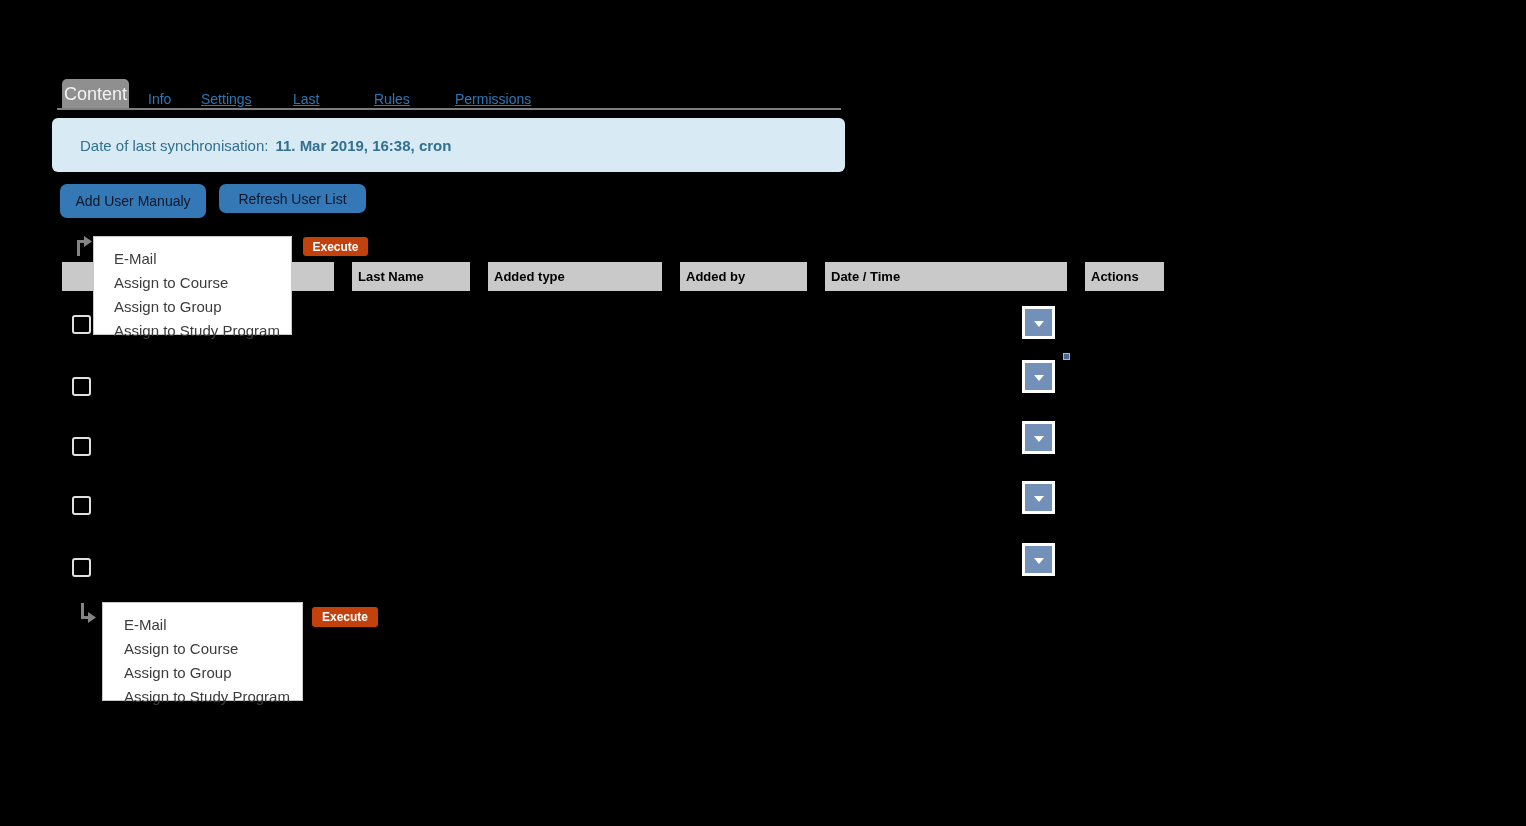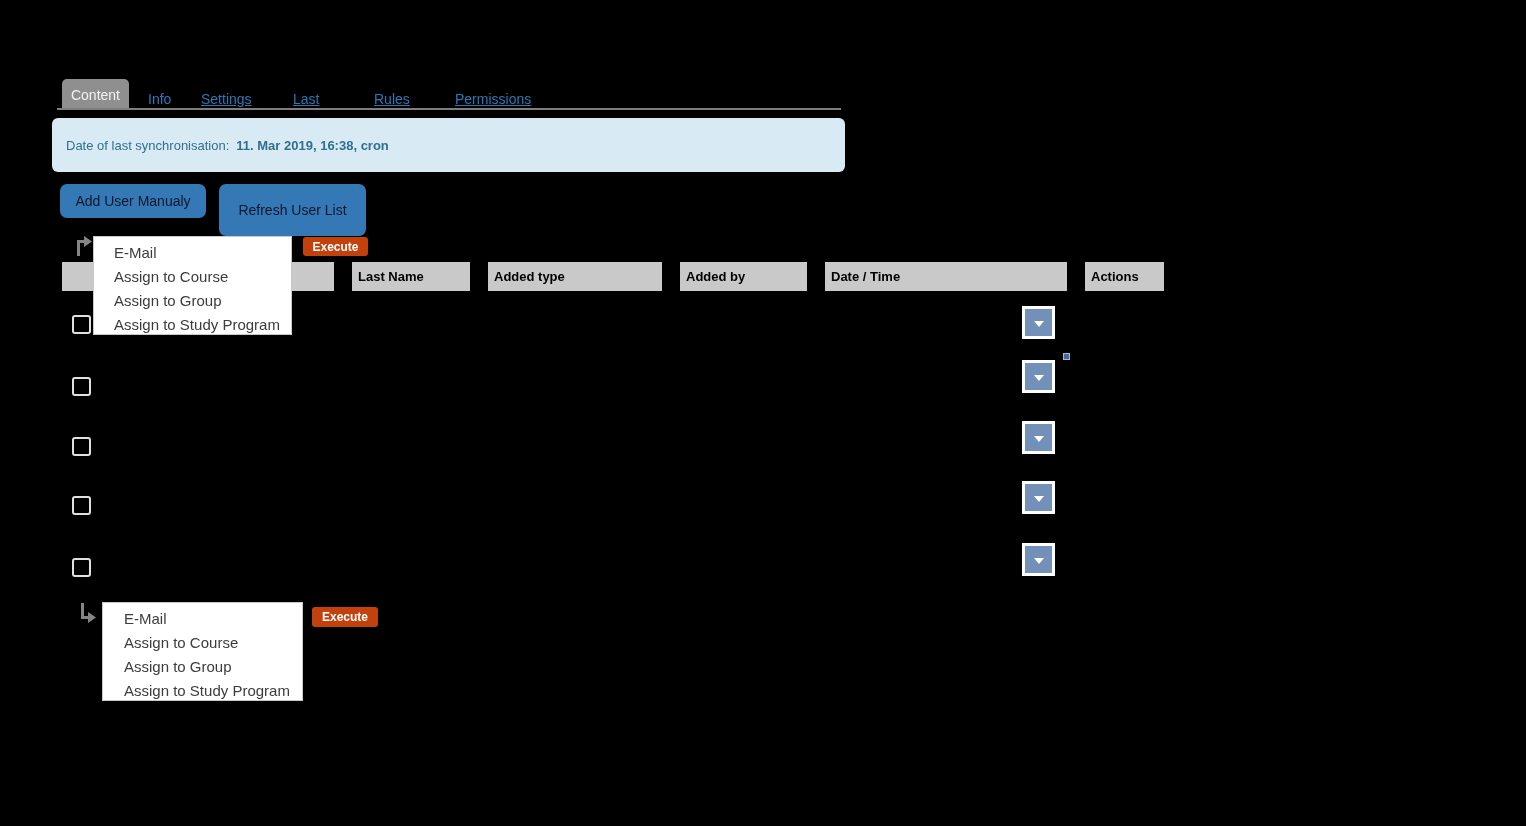--- a/index.html
+++ b/index.html
@@ -5,58 +5,58 @@
   html,body { margin:0; padding:0; background:#000; }
   .screen {
     position:relative; width:1526px; height:826px; background:#000;
     font-family:"Liberation Sans", sans-serif; overflow:hidden;
   }
 
   
   .tab-active {
     position:absolute; left:62px; top:79px; width:67px; height:31px;
     background:#8f8f8f; border-radius:5px 5px 0 0;
-    color:#f2f2f2; font-size:14px;
+    color:#f2f2f2; font-size:18px;
     display:flex; align-items:center; justify-content:center; cursor:pointer;
   }
   .tab-underline { position:absolute; left:57px; top:108px; width:784px; height:2px; background:#7d7d7d; }
   .tab-link { position:absolute; top:91px; color:#2e77b5; font-size:14px; cursor:pointer; }
   #tab-info        { left:148px; }
   #tab-settings    { left:201px; text-decoration:underline; }
   #tab-views       { left:293px; text-decoration:underline; }
   #tab-rules       { left:374px; text-decoration:underline; }
   #tab-permissions { left:455px; text-decoration:underline; }
 
   
   .banner {
     position:absolute; left:52px; top:118px; width:793px; height:54px;
     background:#d8eaf3; border-radius:6px; box-sizing:border-box;
-    display:flex; align-items:center; padding-left:14px;
-    color:#31708f; font-size:13px;
+    display:flex; align-items:center; padding-left:28px;
+    color:#31708f; font-size:15px;
   }
   .banner .val { font-weight:bold; margin-left:7px; }
 
   
   .btn-primary {
     position:absolute; background:#3478b6; color:#0f172a; font-size:14px;
     font-family:inherit; border:none; border-radius:7px; cursor:pointer;
     display:flex; align-items:center; justify-content:center;
   }
   #btn-add     { left:60px;  top:184px; width:146px; height:34px; }
-  #btn-refresh { left:219px; top:184px; width:147px; height:52px;text-align:center; }
+  #btn-refresh { left:219px; top:184px; width:147px; height:29px;text-align:center; }
 
   
   .arrow-icon { position:absolute; width:22px; height:22px; }
   #arrow-top    { left:72px; top:235px; }
   #arrow-bottom { left:76px; top:602px; }
 
   
   .bulk-menu {
     position:absolute; background:#fff; border:1px solid #c8c8c8;
-    box-sizing:border-box; z-index:5; padding-top:3px;
+    box-sizing:border-box; z-index:5; padding-top:9px;
   }
   #menu-top    { left:93px;  top:236px; width:199px; height:99px; }
   #menu-bottom { left:102px; top:602px; width:201px; height:99px; }
   .menu-item {
     height:24px; display:flex; align-items:center; padding-left:20px;
     font-size:15px; color:#3c3c3c; cursor:pointer; white-space:nowrap;
   }
   #menu-bottom .menu-item { padding-left:21px; }
 
   .execute-btn {

